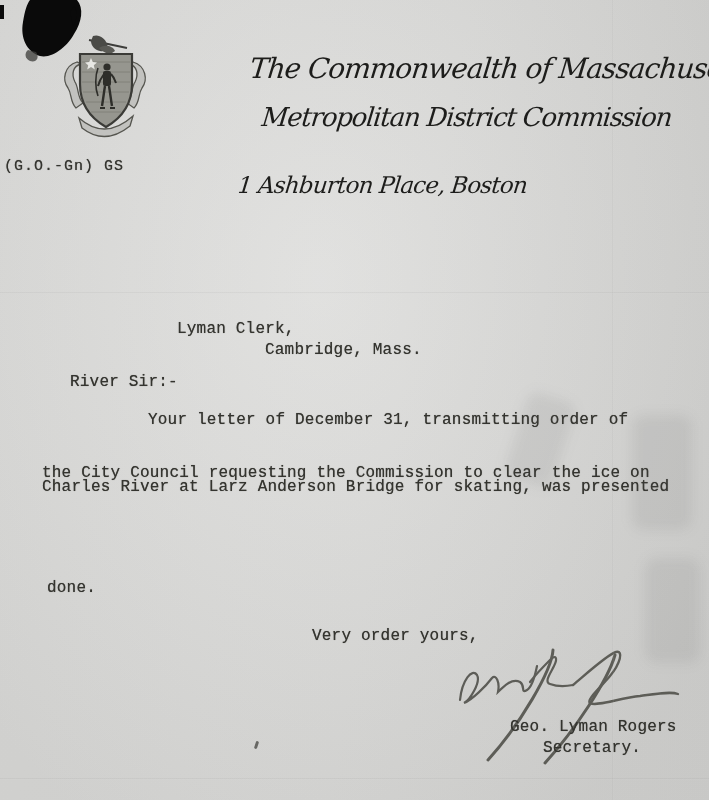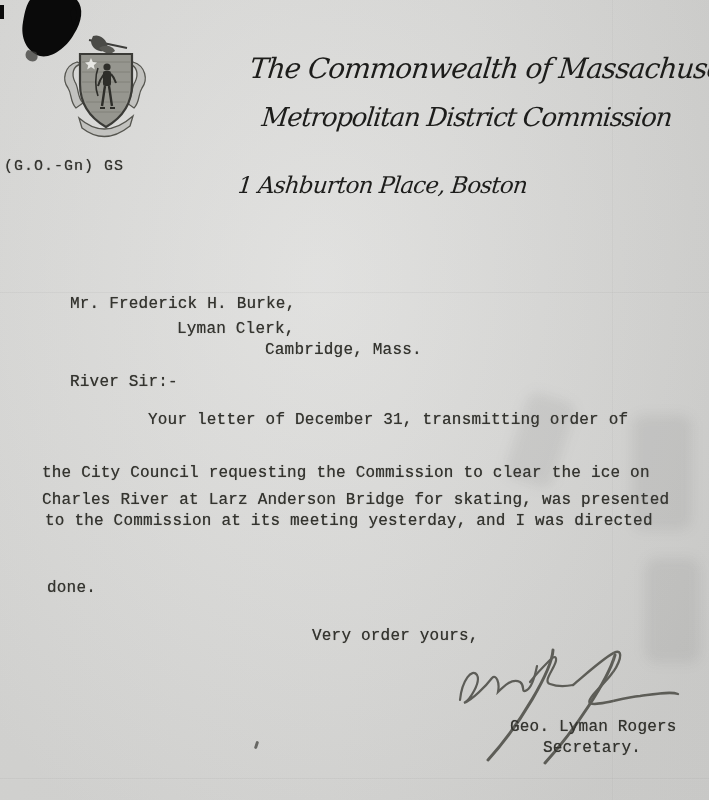--- a/index.html
+++ b/index.html
@@ -35,21 +35,21 @@
   .script-l2{left:262px;top:102px;font-size:26px;letter-spacing:-1.2px;}
   .script-l3{left:238px;top:172px;font-size:23px;letter-spacing:-0.8px;}
   .refcode{left:4px;top:158px;font-size:15px;letter-spacing:1px;}
   .date{left:503px;top:231px;}
   .rec1{left:70px;top:295px;}
   .rec2{left:177px;top:320px;}
   .rec3{left:265px;top:341px;}
   .salutation{left:70px;top:373px;}
   .b1{left:148px;top:411px;}
   .b2{left:42px;top:464px;}
-  .b3{left:42px;top:478px;margin-top:13px;}
+  .b3{left:42px;top:478px;}
   .b4{left:45px;top:512px;}
   .b5{left:45px;top:546px;}
   .b6{left:47px;top:579px;}
   .closing{left:312px;top:627px;}
   .signame{left:510px;top:718px;}
   .sigtitle{left:543px;top:739px;}
   .svg-abs{position:absolute;}
   .crease-h{position:absolute;left:0;width:709px;height:2px;
     background:linear-gradient(to bottom, rgba(0,0,0,0.055), rgba(255,255,255,0.10));}
   .crease-v{position:absolute;top:0;width:2px;height:800px;
@@ -94,30 +94,28 @@
     <path d="M50,58 C49,64 48,72 47,78 M54,58 C55,64 56,72 57,78" stroke="#2e2e2a" stroke-width="2.4" fill="none"></path>
     <path d="M45,80 h5 M55,80 h5" stroke="#2e2e2a" stroke-width="2.2"></path>
   </svg>
 
   <div class="script script-l1">The Commonwealth of Massachusetts</div>
   <div class="script script-l2">Metropolitan District Commission</div>
   <div class="script script-l3">1 Ashburton Place, Boston</div>
   <div class="tw refcode">(G.O.-Gn) GS</div>
 
 
-  <div class="tw rec1">Mr. Frederick H. Burke,</div>
   <div class="tw rec2">Lyman Clerk,</div>
   <div class="tw rec3">Cambridge, Mass.</div>
 
   <div class="tw salutation">River Sir:-</div>
 
   <div class="tw b1">Your letter of December 31, transmitting order of</div>
   <div class="tw b2">the City Council requesting the Commission to clear the ice on</div>
   <div class="tw b3">Charles River at Larz Anderson Bridge for skating, was presented</div>
-  <div class="tw b4">to the Commission at its meeting yesterday, and I was directed</div>
   <div class="tw b6">done.</div>
 
   <div class="tw closing">Very order yours,</div>
 
   <svg class="svg-abs" style="left:440px;top:630px" width="250" height="150" viewBox="0 0 250 150">
     <g stroke="#54544e" fill="none" stroke-linecap="round" opacity="0.92">
       <path stroke-width="2.2" d="M20,70 C22,50 32,38 37,45 C41,52 30,70 24,73 C32,70 46,56 52,48 C56,44 60,52 58,62 C64,56 72,48 80,52 C86,56 80,64 87,60 C92,57 95,46 97,36"></path>
       <path stroke-width="2.2" d="M90,52 C96,44 104,36 110,30 C116,24 118,28 114,36 C110,44 104,52 110,54 C118,57 128,56 133,55"></path>
       <path stroke-width="3" d="M113,20 C112,40 80,95 48,130"></path>
       <path stroke-width="2.4" d="M133,55 C145,45 168,24 176,22 C184,20 180,34 170,46 C160,58 146,70 150,73 C156,77 180,68 200,66 C215,64 231,61 238,64"></path>

